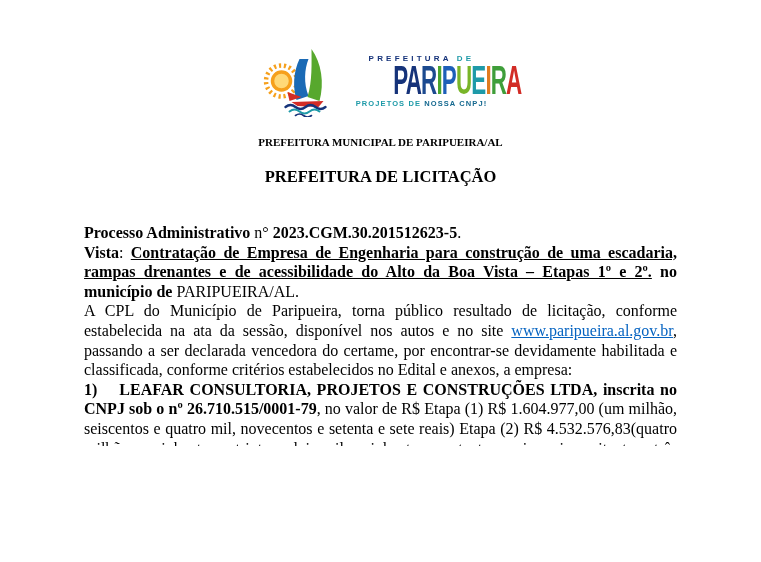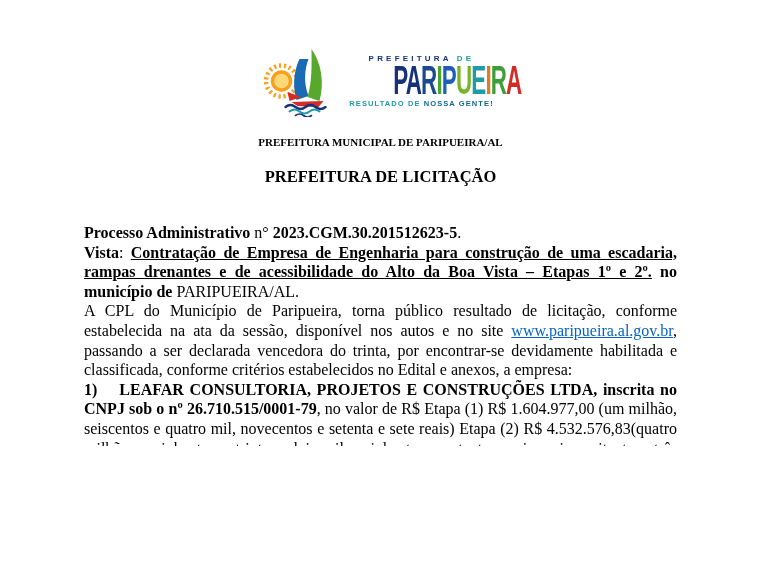--- a/index.html
+++ b/index.html
@@ -118,35 +118,35 @@
         <path d="M26 47 L40 52 L28 56 Z" style="fill:var(--hull_red)"></path>
         <path d="M30 57 L62 56 L57 62 L36 61 Z" style="fill:var(--hull_red)"></path>
 
         <path d="M24 62 q5 -4 10 0 t10 0 t10 0 t10 0" fill="none" style="stroke:var(--wave_navy)" stroke-width="2.4" stroke-linecap="round"></path>
         <path d="M28 66.5 q5 -4 10 0 t10 0 t10 0" fill="none" style="stroke:var(--wave_teal)" stroke-width="2" stroke-linecap="round"></path>
         <path d="M34 70.5 q4 -3 8 0 t8 0" fill="none" style="stroke:var(--wave_navy)" stroke-width="1.6" stroke-linecap="round"></path>
       </svg>
       <div class="logo-text">
         <div class="logo-line1"><span>PREFEITURA </span><span class="de">DE</span></div>
         <div class="logo-name-box"><span class="logo-name"><span style="color: rgb(22, 51, 122);">P</span><span style="color: rgb(22, 51, 122);">A</span><span style="color: rgb(28, 74, 143);">R</span><span style="color: rgb(74, 165, 46);">I</span><span style="color: rgb(29, 95, 184);">P</span><span style="color: rgb(121, 181, 41);">U</span><span style="color: rgb(30, 154, 168);">E</span><span style="color: rgb(224, 123, 31);">I</span><span style="color: rgb(63, 158, 58);">R</span><span style="color: rgb(210, 44, 38);">A</span></span></div>
-        <div class="logo-line3"><span class="slog-n">RESULTADO DE </span><span class="slog-b">NOSSA GENTE!</span></div>
+        <div class="logo-line3"><span class="slog-n">PROJETOS DE </span><span class="slog-b">NOSSA CNPJ!</span></div>
       </div>
     </div>
   </div>
 
   <div class="doc-title">PREFEITURA MUNICIPAL DE PARIPUEIRA/AL</div>
   <div class="doc-subtitle">PREFEITURA DE LICITAÇÃO</div>
 
   <div class="content">
     <p><b>Processo Administrativo</b><span> n° </span><b>2023.CGM.30.201512623-5</b><span>.</span></p>
 
 
     <p><b>Vista</b><span>: </span><b class="u">Contratação de Empresa de Engenharia para construção de uma escadaria, rampas drenantes e de acessibilidade do Alto da Boa Vista – Etapas 1º e 2º.</b><b> no município de </b><span>PARIPUEIRA/AL.</span></p>
 
-    <p><span>A CPL do Município de Paripueira, torna público resultado de licitação, conforme estabelecida na ata da sessão, disponível nos autos e no site </span><a class="link">www.paripueira.al.gov.br</a><span>, passando a ser declarada vencedora do trinta, por encontrar-se devidamente habilitada e classificada, conforme critérios estabelecidos no Edital e anexos, a empresa:</span></p>
+    <p><span>A CPL do Município de Paripueira, torna público resultado de licitação, conforme estabelecida na ata da sessão, disponível nos autos e no site </span><a class="link">www.paripueira.al.gov.br</a><span>, passando a ser declarada vencedora do certame, por encontrar-se devidamente habilitada e classificada, conforme critérios estabelecidos no Edital e anexos, a empresa:</span></p>
 
     <p><b>1)</b><span class="tab"></span><b>LEAFAR CONSULTORIA, PROJETOS E CONSTRUÇÕES LTDA, inscrita no CNPJ sob o nº 26.710.515/0001-79</b><span>, no valor de R$ Etapa (1) R$ 1.604.977,00 (um milhão, seiscentos e quatro mil, novecentos e setenta e sete reais) Etapa (2) R$ 4.532.576,83(quatro milhões, quinhentos e trinta e dois mil, quinhentos e setenta e seis reais e oitenta e três centavos). Dessa decisão cabe recurso no prazo de 5(cinco) dias úteis.</span></p>
   </div>
 
   <div class="signature">
     <div>Presidente da CPL</div>
     <div>José Valter da Lima</div>
   </div>
 
 </div>

